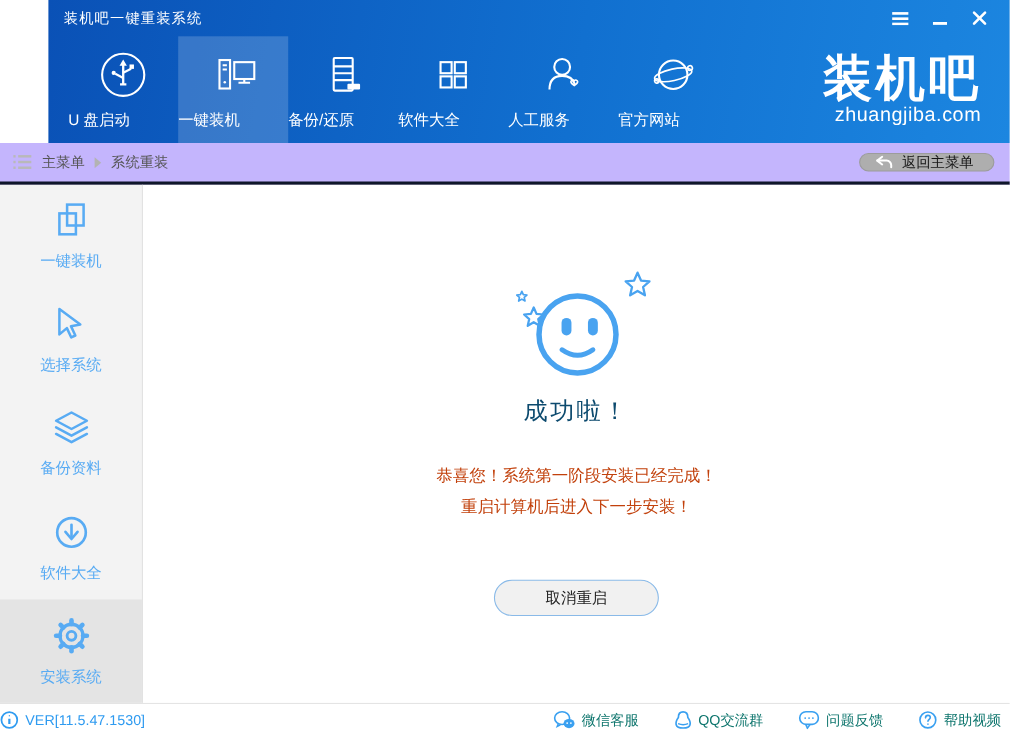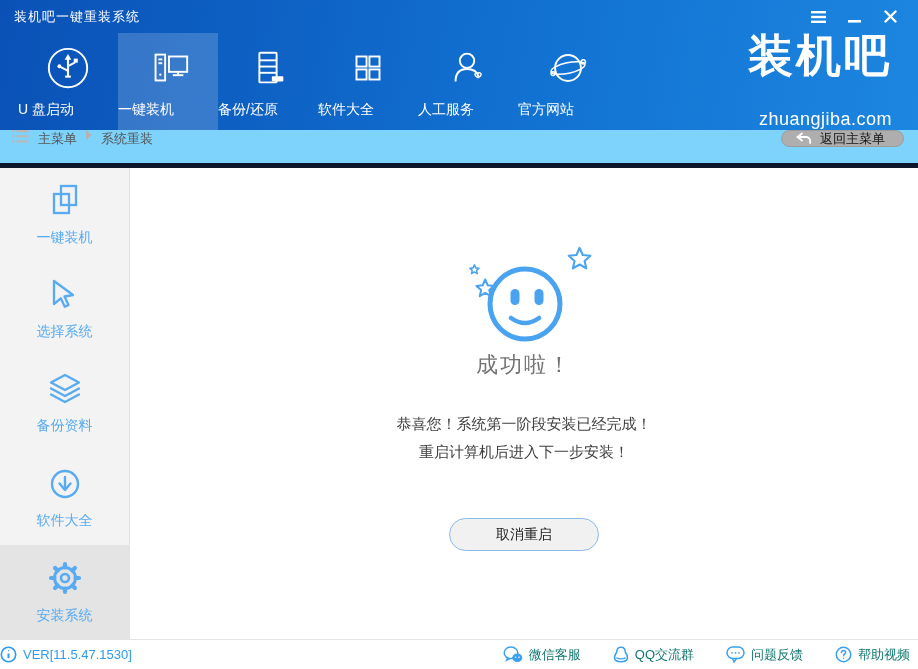--- a/index.html
+++ b/index.html
@@ -1,56 +1,56 @@
 <!DOCTYPE html>
 <html><head>
 <meta charset="utf-8">
 <style>
   * { margin:0; padding:0; box-sizing:border-box; }
   html,body { width:918px; height:669px; overflow:hidden;
               font-family:"Liberation Sans","DejaVu Sans",sans-serif; }
   .window { width:918px; height:669px; display:flex; flex-direction:column; background:#fff; }
 
   
-  .header { background:linear-gradient(100deg,#0a51b6 0%,#1170d0 55%,#1c86e0 100%); color:#fff; flex:0 0 auto; }
+  .header { background:linear-gradient(100deg,#0a51b6 0%,#1170d0 55%,#1c86e0 100%); color:#fff; flex:0 0 auto;margin-left:44px; }
   .titlebar { height:33px; display:flex; align-items:center; padding:0 14px; }
   .title { font-size:13px; letter-spacing:1px; }
   .win-controls { margin-left:auto; display:flex; align-items:center; gap:20px; padding-right:6px; }
   .win-btn { width:16px; height:16px; display:flex; align-items:center; justify-content:center; cursor:pointer; }
 
   .nav { height:97px; display:flex; align-items:stretch; padding-left:18px; }
   .nav-item { width:100px; display:flex; flex-direction:column; justify-content:center;
               gap:9px; font-size:14px; cursor:pointer; }
   .nav-item.active { background:rgba(255,255,255,0.18); }
   .nav-icon { height:48px; display:flex; align-items:center; justify-content:center; }
 
-  .logo { margin-left:auto; padding-right:26px; display:flex; flex-direction:column; justify-content:space-between; align-items:flex-end; }
+  .logo { margin-left:auto; padding-right:26px; display:flex; flex-direction:column; justify-content:center; align-items:flex-end; }
   .logo-text { font-size:45px; font-weight:bold; line-height:1; letter-spacing:3px; }
   .logo-domain { font-size:18px; margin-top:1px; letter-spacing:0.5px; }
 
   
-  .breadcrumb { height:38px; background:#7dd3fc; border-bottom:5px solid #0f172a; display:flex;
-                padding:0 12px; font-size:13px; color:#555; gap:9px; flex:0 0 auto; }
+  .breadcrumb { height:38px; background:#c4b5fd; border-bottom:3px solid #0f172a; display:flex;
+                align-items:center; padding:0 12px; font-size:13px; color:#555; gap:9px; flex:0 0 auto; }
   .crumb-arrow { width:0; height:0; border-left:6px solid #b3b3b3; border-top:5px solid transparent; border-bottom:5px solid transparent; }
   .back-btn { margin-left:auto; margin-right:2px; background:#aeaeae; border:1px solid #9c9c9c; border-radius:14px;
               height:17px; padding:0 18px 0 13px; display:flex; align-items:center; gap:8px;
               font-size:13px; color:#151515; cursor:pointer; }
 
   
   .bodyrow { flex:1 1 auto; display:flex; min-height:0; }
   .sidebar { width:130px; flex:0 0 130px; background:#f3f3f3; border-right:1px solid #e2e2e2;
              display:flex; flex-direction:column; }
   .side-item { flex:1; display:flex; flex-direction:column; align-items:center; justify-content:center;
                gap:10px; color:#58abf3; font-size:14px; cursor:pointer; }
   .side-item.active { background:#e4e4e4; }
 
   .content { flex:1; background:#fff; display:flex; flex-direction:column; align-items:center; }
   .face-wrap { margin-top:70px; }
-  .headline { color:#737373; font-size:22px; margin-top:0px; letter-spacing:2px; }
-  .messages { margin-top:30px; text-align:center; color:#404040; font-size:15px; line-height:28px; }
+  .headline { color:#0c4a6e; font-size:22px; margin-top:9px; letter-spacing:2px; }
+  .messages { margin-top:30px; text-align:center; color:#c2410c; font-size:15px; line-height:28px; }
   .btn-row { margin-top:52px; display:flex; gap:12px; }
   .pill-btn { width:150px; height:33px; border-radius:17px; border:1px solid #8abae8;
               background:#f1f1f1; font-size:14px; color:#222; display:flex; align-items:center;
               justify-content:center; cursor:pointer; font-family:inherit; }
 
   
   .footer { height:30px; flex:0 0 30px; border-top:1px solid #e4e4e4; display:flex; align-items:center;
             padding:0 0; font-size:13px; background:#fff; }
   .version { color:#2f9bf0; display:flex; align-items:center; gap:6px; }
   .footer-links { margin-left:auto; display:flex; gap:32px; margin-right:8px; }

